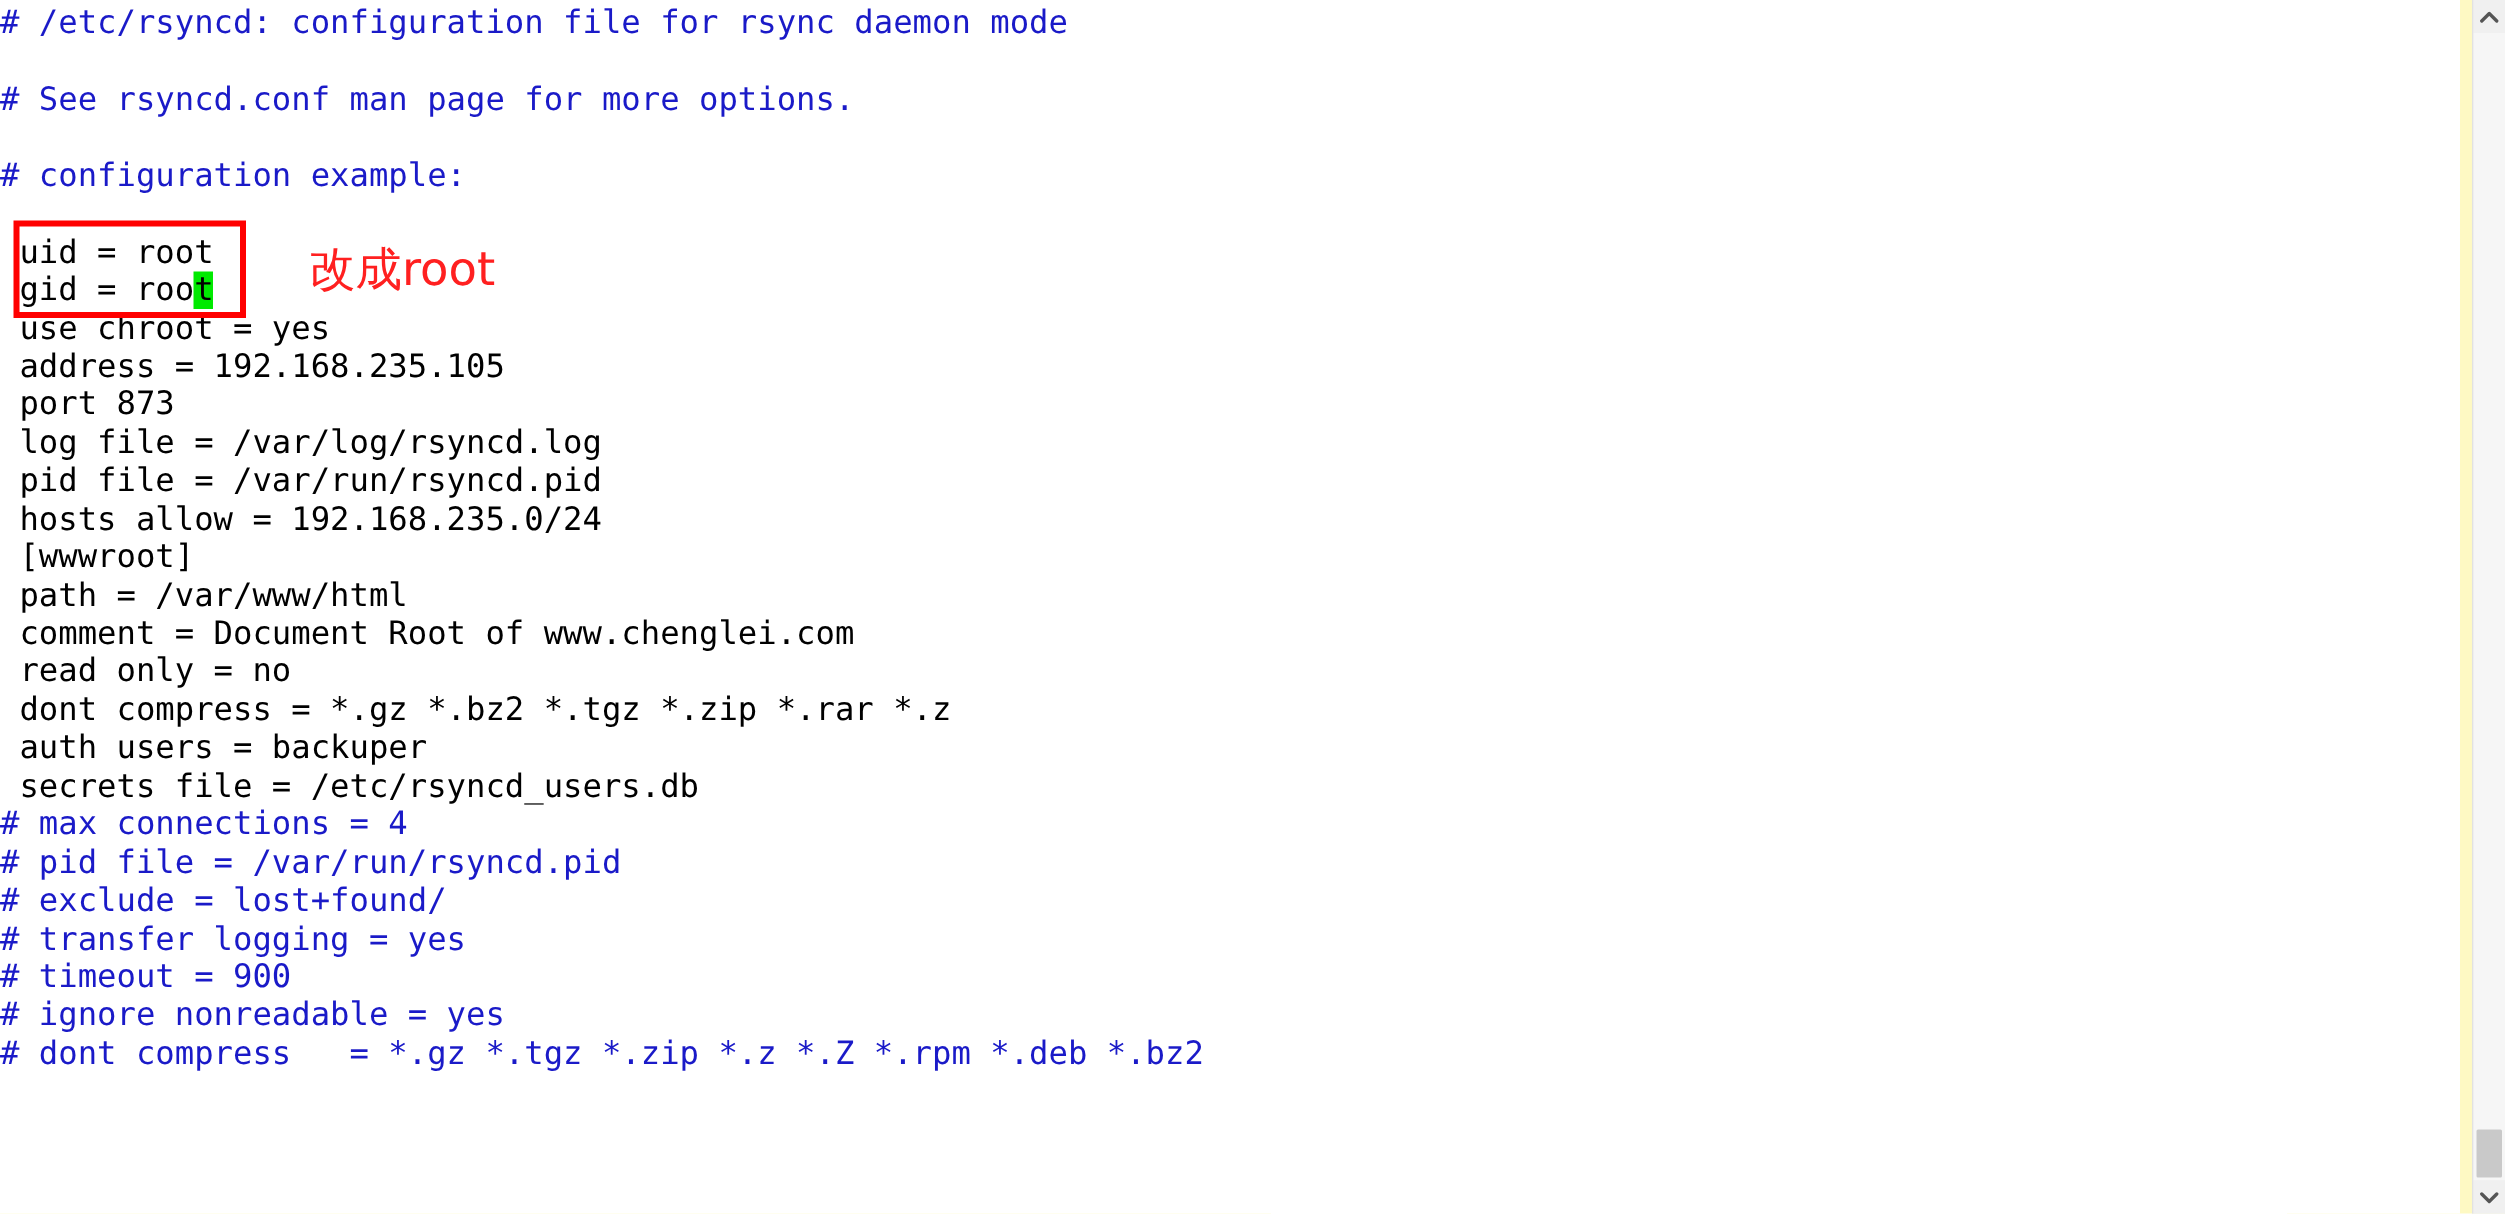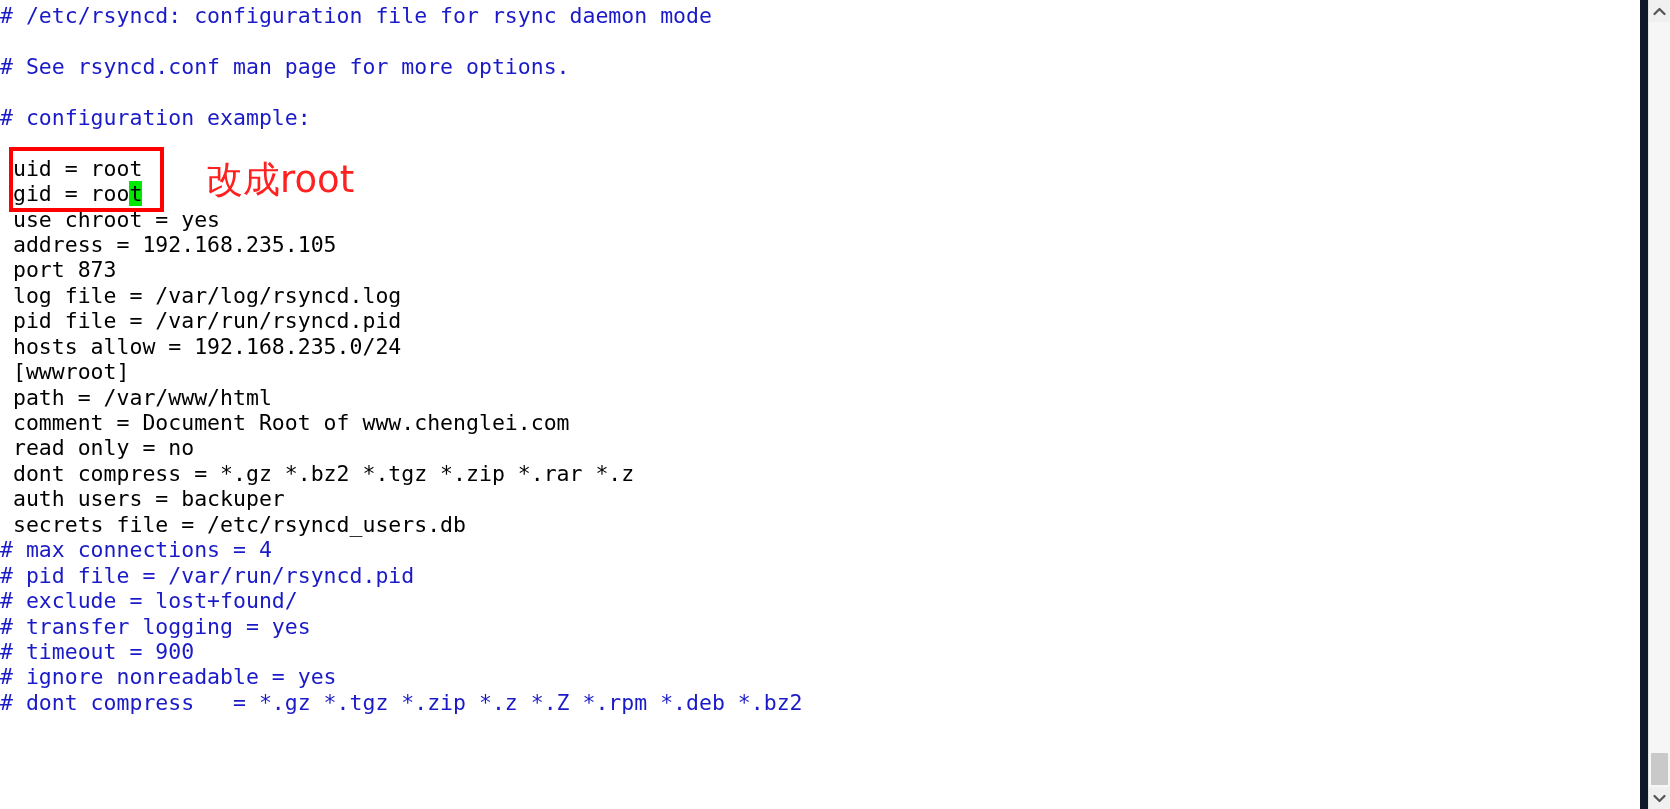--- a/index.html
+++ b/index.html
@@ -11,21 +11,21 @@
     width: 1670px;
     height: 809px;
     overflow: hidden;
     font-family: "DejaVu Sans Mono", "Liberation Mono", monospace;
   }
 
   #app {
     position: relative;
     width: 1670px;
     height: 809px;
-    background: #0f172a;
+    background: #fef9c3;
     box-sizing: border-box;
   }
 
   
   #editor {
     position: absolute;
     left: 0;
     top: 0;
     width: 1640px;
     height: 809px;
@@ -73,21 +73,21 @@
     pointer-events: none;
     background: transparent;
   }
 
   #annot-text {
     position: absolute;
     left: 206px;
     top: 163px;
     color: #ff2020;
     font-family: "DejaVu Sans", "Liberation Sans", sans-serif;
-    font-size: 37px;
+    font-size: 31px;
     line-height: 34px;
     font-weight: 400;
     white-space: nowrap;
   }
 
   
   #vscroll {
     position: absolute;
     right: 0;
     top: 0;

